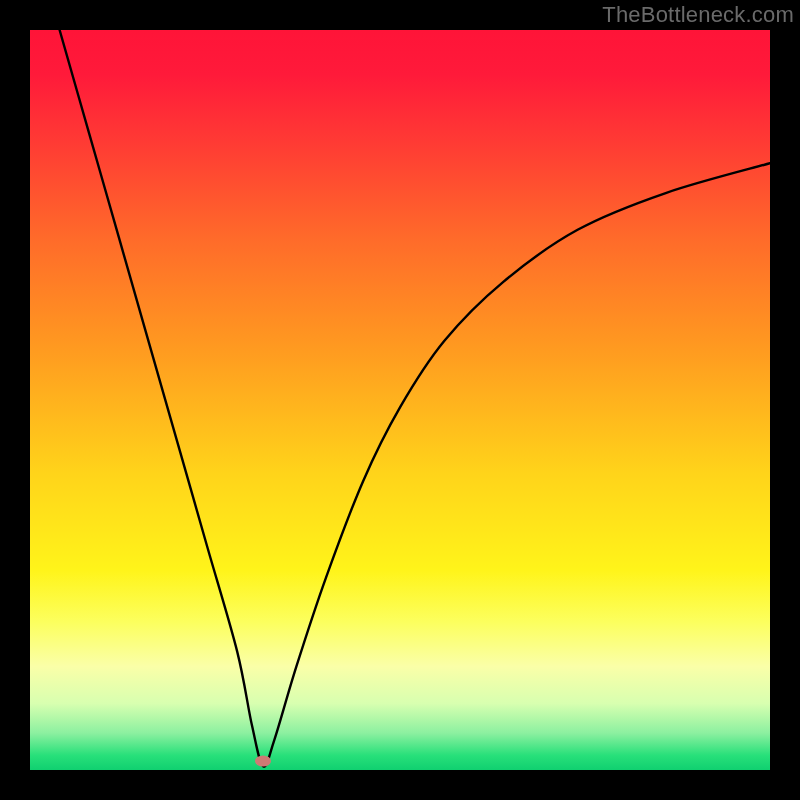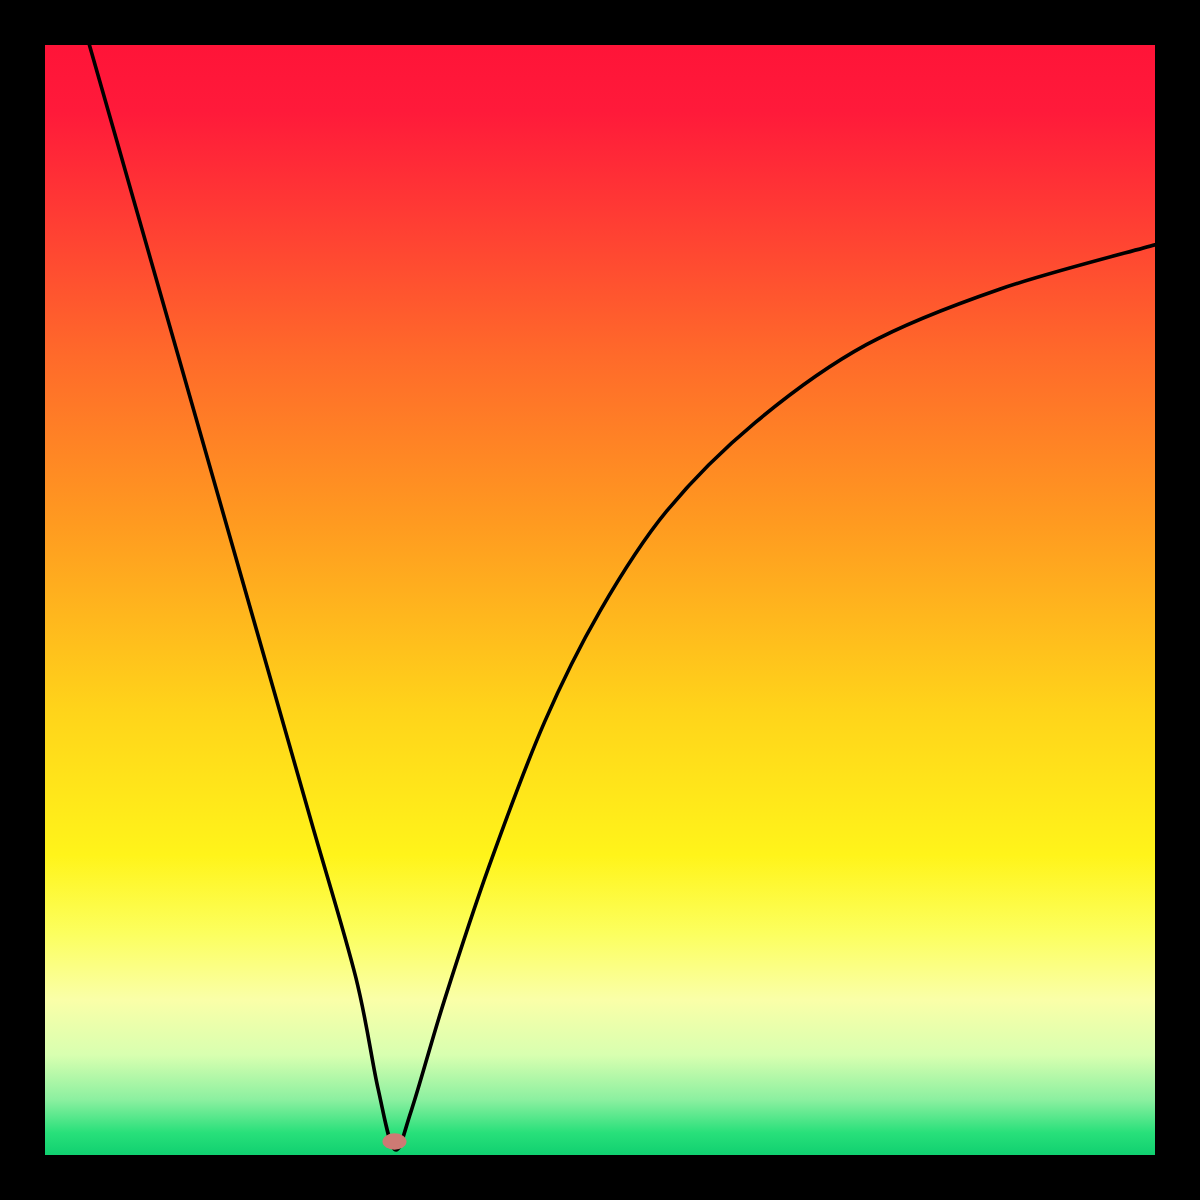--- a/index.html
+++ b/index.html
@@ -71,13 +71,14 @@
 
 <div class="frame">
   <div class="plot-area"></div>
 
   <svg class="curve" viewBox="0 0 740 740" preserveAspectRatio="none">
     <path id="curve-path" d="M 29.6 0 C 34.53333333333333 17.26666666666667, 49.333333333333336 69.06666666666669, 59.2 103.60000000000002 C 69.06666666666666 138.13333333333335, 78.93333333333334 172.6666666666667, 88.8 207.20000000000005 C 98.66666666666666 241.73333333333338, 108.53333333333333 276.2666666666667, 118.4 310.8 C 128.26666666666668 345.3333333333333, 138.13333333333333 379.8666666666667, 148 414.4 C 157.86666666666667 448.9333333333333, 167.73333333333332 483.46666666666664, 177.6 518 C 187.46666666666667 552.5333333333333, 199.8 592, 207.20000000000002 621.6 C 214.60000000000002 651.2, 217.68333333333334 676.4833333333333, 222 695.6 C 226.31666666666666 714.7166666666667, 229.39999999999998 733.8333333333333, 233.1 736.3 C 236.8 738.7666666666667, 238.65000000000003 727.05, 244.20000000000002 710.4 C 249.75 693.75, 257.76666666666665 663.5333333333333, 266.4 636.4 C 275.0333333333333 609.2666666666667, 284.9 578.4333333333334, 296 547.6 C 307.1 516.7666666666667, 320.6666666666667 479.76666666666665, 333 451.4 C 345.3333333333333 423.0333333333333, 356.43333333333334 400.83333333333337, 370 377.40000000000003 C 383.56666666666666 353.9666666666667, 397.1333333333334 331.7666666666667, 414.40000000000003 310.8 C 431.6666666666667 289.8333333333333, 451.40000000000003 270.09999999999997, 473.6 251.59999999999997 C 495.8 233.09999999999997, 520.4666666666667 214.60000000000008, 547.6 199.80000000000007 C 574.7333333333333 185.00000000000006, 604.3333333333333 173.89999999999995, 636.4 162.79999999999995 C 668.4666666666667 151.69999999999996, 722.7333333333333 138.13333333333335, 740 133.20000000000005" fill="none" stroke="#000" stroke-width="2.4" stroke-linecap="round"></path>
   </svg>
 
   <div class="dot" id="marker-dot" style="left: 263.1px; top: 761.12px; background: rgb(205, 122, 116);"></div>
 
+  <div class="watermark">TheBottleneck.com</div>
 </div>
 
 </body></html>

